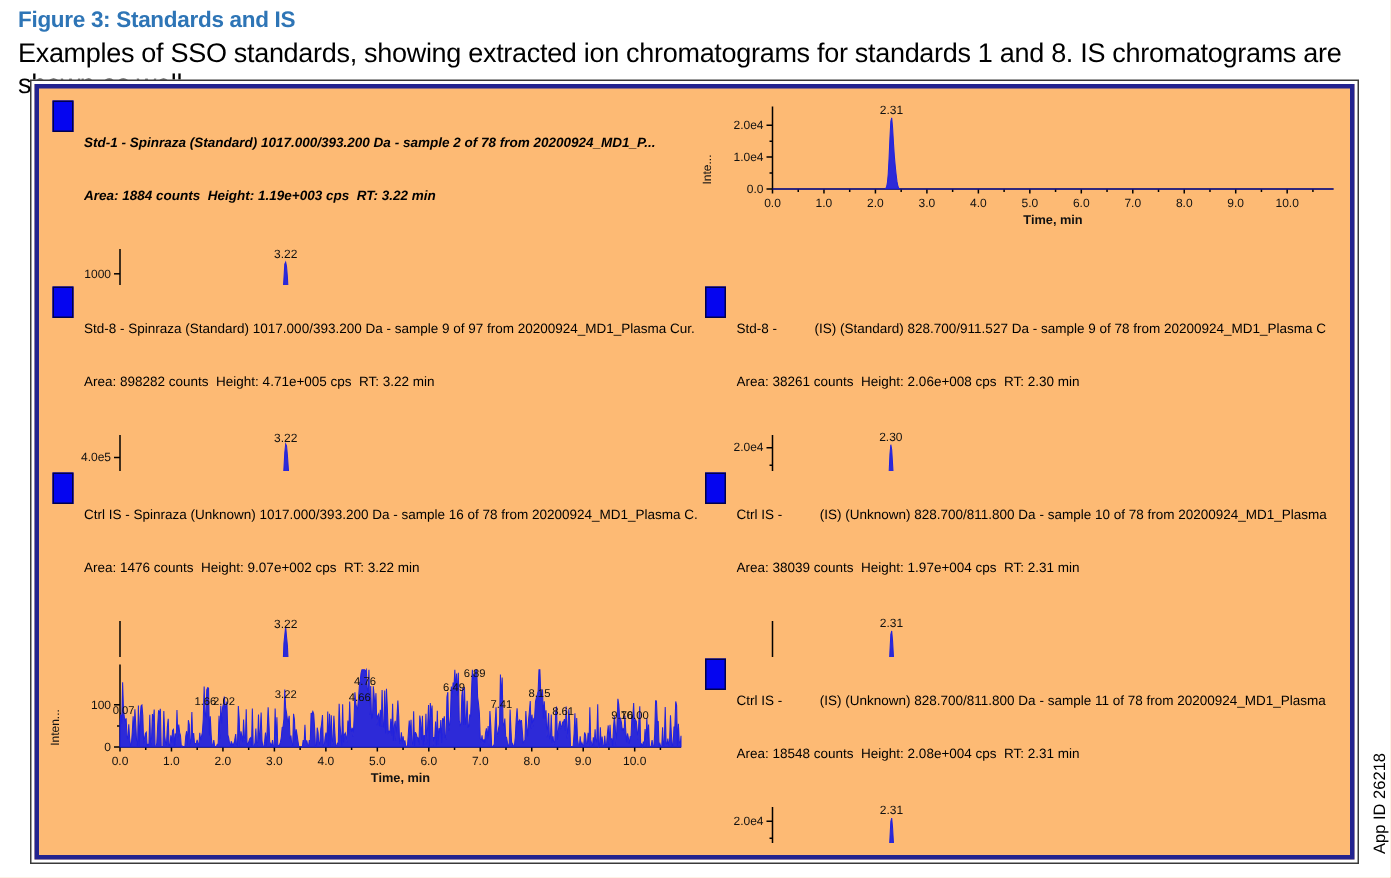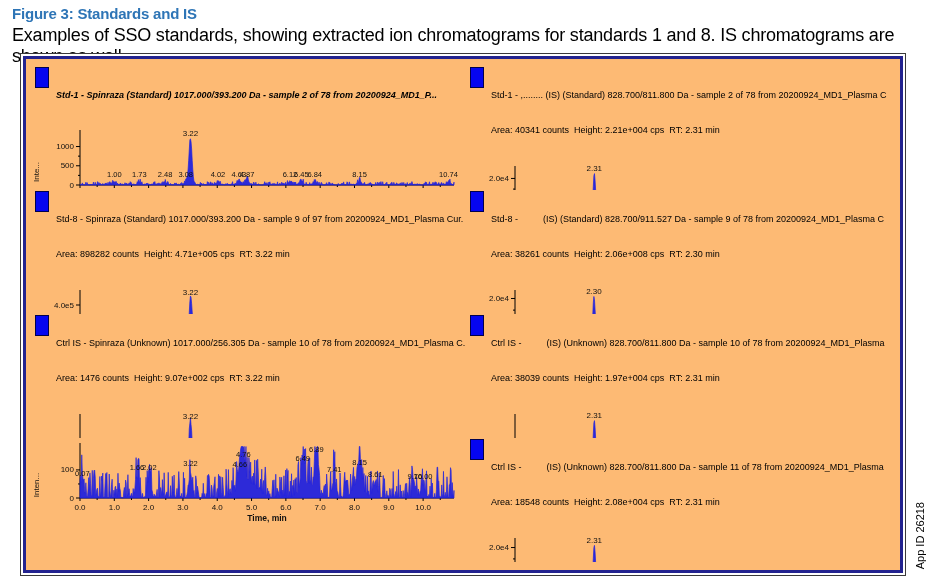--- a/index.html
+++ b/index.html
@@ -27,20 +27,21 @@
   <div class="fig-sub">Examples of SSO standards, showing extracted ion chromatograms for standards 1 and 8. IS chromatograms are shown as well.</div>
 
   <div class="outer-box">
     <div class="inner-box">
       <div class="grid">
   <div class="panel emph">
     <div class="p-head">
       <span class="p-icon" style="background: rgb(5, 5, 240);"></span>
       <div class="p-text">
         <div>Std-1 - Spinraza (Standard) 1017.000/393.200 Da - sample 2 of 78 from 20200924_MD1_P...</div>
+        <div>Area: 1884 counts  Height: 1.19e+003 cps  RT: 3.22 min</div>
       </div>
     </div>
     <svg class="p-chart" width="432" height="97" viewBox="0 0 432 97">
               <line x1="50" y1="5" x2="50" y2="60" stroke="#000" stroke-width="1"></line>
               <line x1="50" y1="60" x2="424" y2="60" stroke="#000" stroke-width="1"></line>
               <line x1="46" y1="60" x2="50" y2="60" stroke="#000"></line>
               <text x="44" y="62.5" text-anchor="end" font-size="8" fill="#111">0</text>
               <line x1="48" y1="50.38461538461539" x2="50" y2="50.38461538461539" stroke="#000"></line>
               <line x1="46" y1="40.76923076923077" x2="50" y2="40.76923076923077" stroke="#000"></line>
               <text x="44" y="43.26923076923077" text-anchor="end" font-size="8" fill="#111">500</text>
@@ -93,27 +94,20 @@
               <text x="217.09908256880735" y="51.65384615384615" text-anchor="middle" font-size="7.5" fill="#111">4.87</text>
               <text x="259.9889908256881" y="52.23076923076923" text-anchor="middle" font-size="7.5" fill="#111">6.12</text>
               <text x="271.3119266055046" y="51.84615384615385" text-anchor="middle" font-size="7.5" fill="#111">6.45</text>
               <text x="284.69357798165134" y="52.23076923076923" text-anchor="middle" font-size="7.5" fill="#111">6.84</text>
               <text x="329.64220183486236" y="52.03846153846154" text-anchor="middle" font-size="7.5" fill="#111">8.15</text>
               <text x="418.5100917431193" y="52.23076923076923" text-anchor="middle" font-size="7.5" fill="#111">10.74</text>
             </svg>
   </div>
 
   <div class="panel">
-    <div class="p-head">
-      <span class="p-icon" style="background: rgb(5, 5, 240);"></span>
-      <div class="p-text">
-        <div>Std-1 - ,........ (IS) (Standard) 828.700/811.800 Da - sample 2 of 78 from 20200924_MD1_Plasma C</div>
-        <div>Area: 40341 counts  Height: 2.21e+004 cps  RT: 2.31 min</div>
-      </div>
-    </div>
     <svg class="p-chart" width="432" height="97" viewBox="0 0 432 97">
               <line x1="50" y1="5" x2="50" y2="60" stroke="#000" stroke-width="1"></line>
               <line x1="50" y1="60" x2="424" y2="60" stroke="#000" stroke-width="1"></line>
               <line x1="46" y1="60" x2="50" y2="60" stroke="#000"></line>
               <text x="44" y="62.5" text-anchor="end" font-size="8" fill="#111">0.0</text>
               <line x1="48" y1="49.361702127659576" x2="50" y2="49.361702127659576" stroke="#000"></line>
               <line x1="46" y1="38.72340425531915" x2="50" y2="38.72340425531915" stroke="#000"></line>
               <text x="44" y="41.22340425531915" text-anchor="end" font-size="8" fill="#111">1.0e4</text>
               <line x1="48" y1="28.085106382978722" x2="50" y2="28.085106382978722" stroke="#000"></line>
               <line x1="46" y1="17.4468085106383" x2="50" y2="17.4468085106383" stroke="#000"></line>
@@ -273,21 +267,21 @@
               <text x="237" y="83" text-anchor="middle" font-size="8.5" fill="#111" font-weight="bold">Time, min</text>
               <path d="M 50 60 L 50.00 60.00 L 50.58 60.00 L 51.17 60.00 L 51.75 60.00 L 52.34 60.00 L 52.92 60.00 L 53.51 60.00 L 54.09 60.00 L 54.67 60.00 L 55.26 60.00 L 55.84 60.00 L 56.43 60.00 L 57.01 60.00 L 57.60 60.00 L 58.18 60.00 L 58.77 60.00 L 59.35 60.00 L 59.93 60.00 L 60.52 60.00 L 61.10 60.00 L 61.69 60.00 L 62.27 60.00 L 62.86 60.00 L 63.44 60.00 L 64.03 60.00 L 64.61 60.00 L 65.19 60.00 L 65.78 60.00 L 66.36 60.00 L 66.95 60.00 L 67.53 60.00 L 68.12 60.00 L 68.70 60.00 L 69.28 60.00 L 69.87 60.00 L 70.45 60.00 L 71.04 60.00 L 71.62 60.00 L 72.21 60.00 L 72.79 60.00 L 73.38 60.00 L 73.96 60.00 L 74.54 60.00 L 75.13 60.00 L 75.71 60.00 L 76.30 60.00 L 76.88 60.00 L 77.47 60.00 L 78.05 60.00 L 78.63 60.00 L 79.22 60.00 L 79.80 60.00 L 80.39 60.00 L 80.97 60.00 L 81.56 60.00 L 82.14 60.00 L 82.72 60.00 L 83.31 60.00 L 83.89 60.00 L 84.48 60.00 L 85.06 60.00 L 85.65 60.00 L 86.23 60.00 L 86.82 60.00 L 87.40 60.00 L 87.98 60.00 L 88.57 60.00 L 89.15 60.00 L 89.74 60.00 L 90.32 60.00 L 90.91 60.00 L 91.49 60.00 L 92.08 60.00 L 92.66 60.00 L 93.24 60.00 L 93.83 60.00 L 94.41 60.00 L 95.00 60.00 L 95.58 60.00 L 96.17 60.00 L 96.75 60.00 L 97.33 60.00 L 97.92 60.00 L 98.50 60.00 L 99.09 60.00 L 99.67 60.00 L 100.26 60.00 L 100.84 60.00 L 101.43 60.00 L 102.01 60.00 L 102.59 60.00 L 103.18 60.00 L 103.76 60.00 L 104.35 60.00 L 104.93 60.00 L 105.52 60.00 L 106.10 60.00 L 106.68 60.00 L 107.27 60.00 L 107.85 60.00 L 108.44 60.00 L 109.02 60.00 L 109.61 60.00 L 110.19 60.00 L 110.78 60.00 L 111.36 60.00 L 111.94 60.00 L 112.53 60.00 L 113.11 60.00 L 113.70 60.00 L 114.28 60.00 L 114.87 60.00 L 115.45 60.00 L 116.03 60.00 L 116.62 60.00 L 117.20 60.00 L 117.79 60.00 L 118.37 60.00 L 118.96 60.00 L 119.54 60.00 L 120.13 60.00 L 120.71 60.00 L 121.29 60.00 L 121.88 60.00 L 122.46 60.00 L 123.05 60.00 L 123.63 60.00 L 124.22 59.98 L 124.80 59.87 L 125.38 59.37 L 125.97 57.65 L 126.55 53.10 L 127.14 44.02 L 127.72 30.79 L 128.31 17.77 L 128.89 11.46 L 129.47 14.89 L 130.06 24.57 L 130.64 34.51 L 131.23 42.05 L 131.81 48.05 L 132.40 53.23 L 132.98 57.00 L 133.57 59.01 L 134.15 59.76 L 134.73 59.96 L 135.32 59.99 L 135.90 60.00 L 136.49 60.00 L 137.07 60.00 L 137.66 60.00 L 138.24 60.00 L 138.82 60.00 L 139.41 60.00 L 139.99 60.00 L 140.58 60.00 L 141.16 60.00 L 141.75 60.00 L 142.33 60.00 L 142.92 60.00 L 143.50 60.00 L 144.08 60.00 L 144.67 60.00 L 145.25 60.00 L 145.84 60.00 L 146.42 60.00 L 147.01 60.00 L 147.59 60.00 L 148.18 60.00 L 148.76 60.00 L 149.34 60.00 L 149.93 60.00 L 150.51 60.00 L 151.10 60.00 L 151.68 60.00 L 152.27 60.00 L 152.85 60.00 L 153.43 60.00 L 154.02 60.00 L 154.60 60.00 L 155.19 60.00 L 155.77 60.00 L 156.36 60.00 L 156.94 60.00 L 157.52 60.00 L 158.11 60.00 L 158.69 60.00 L 159.28 60.00 L 159.86 60.00 L 160.45 60.00 L 161.03 60.00 L 161.62 60.00 L 162.20 60.00 L 162.78 60.00 L 163.37 60.00 L 163.95 60.00 L 164.54 60.00 L 165.12 60.00 L 165.71 60.00 L 166.29 60.00 L 166.88 60.00 L 167.46 60.00 L 168.04 60.00 L 168.63 60.00 L 169.21 60.00 L 169.80 60.00 L 170.38 60.00 L 170.97 60.00 L 171.55 60.00 L 172.13 60.00 L 172.72 60.00 L 173.30 60.00 L 173.89 60.00 L 174.47 60.00 L 175.06 60.00 L 175.64 60.00 L 176.22 60.00 L 176.81 60.00 L 177.39 60.00 L 177.98 60.00 L 178.56 60.00 L 179.15 60.00 L 179.73 60.00 L 180.32 60.00 L 180.90 60.00 L 181.48 60.00 L 182.07 60.00 L 182.65 60.00 L 183.24 60.00 L 183.82 60.00 L 184.41 60.00 L 184.99 60.00 L 185.58 60.00 L 186.16 60.00 L 186.74 60.00 L 187.33 60.00 L 187.91 60.00 L 188.50 60.00 L 189.08 60.00 L 189.67 60.00 L 190.25 60.00 L 190.83 60.00 L 191.42 60.00 L 192.00 60.00 L 192.59 60.00 L 193.17 60.00 L 193.76 60.00 L 194.34 60.00 L 194.93 60.00 L 195.51 60.00 L 196.09 60.00 L 196.68 60.00 L 197.26 60.00 L 197.85 60.00 L 198.43 60.00 L 199.02 60.00 L 199.60 60.00 L 200.18 60.00 L 200.77 60.00 L 201.35 60.00 L 201.94 60.00 L 202.52 60.00 L 203.11 60.00 L 203.69 60.00 L 204.28 60.00 L 204.86 60.00 L 205.44 60.00 L 206.03 60.00 L 206.61 60.00 L 207.20 60.00 L 207.78 60.00 L 208.37 60.00 L 208.95 60.00 L 209.53 60.00 L 210.12 60.00 L 210.70 60.00 L 211.29 60.00 L 211.87 60.00 L 212.46 60.00 L 213.04 60.00 L 213.62 60.00 L 214.21 60.00 L 214.79 60.00 L 215.38 60.00 L 215.96 60.00 L 216.55 60.00 L 217.13 60.00 L 217.72 60.00 L 218.30 60.00 L 218.88 60.00 L 219.47 60.00 L 220.05 60.00 L 220.64 60.00 L 221.22 60.00 L 221.81 60.00 L 222.39 60.00 L 222.97 60.00 L 223.56 60.00 L 224.14 60.00 L 224.73 60.00 L 225.31 60.00 L 225.90 60.00 L 226.48 60.00 L 227.07 60.00 L 227.65 60.00 L 228.23 60.00 L 228.82 60.00 L 229.40 60.00 L 229.99 60.00 L 230.57 60.00 L 231.16 60.00 L 231.74 60.00 L 232.33 60.00 L 232.91 60.00 L 233.49 60.00 L 234.08 60.00 L 234.66 60.00 L 235.25 60.00 L 235.83 60.00 L 236.42 60.00 L 237.00 60.00 L 237.58 60.00 L 238.17 60.00 L 238.75 60.00 L 239.34 60.00 L 239.92 60.00 L 240.51 60.00 L 241.09 60.00 L 241.68 60.00 L 242.26 60.00 L 242.84 60.00 L 243.43 60.00 L 244.01 60.00 L 244.60 60.00 L 245.18 60.00 L 245.77 60.00 L 246.35 60.00 L 246.93 60.00 L 247.52 60.00 L 248.10 60.00 L 248.69 60.00 L 249.27 60.00 L 249.86 60.00 L 250.44 60.00 L 251.03 60.00 L 251.61 60.00 L 252.19 60.00 L 252.78 60.00 L 253.36 60.00 L 253.95 60.00 L 254.53 60.00 L 255.12 60.00 L 255.70 60.00 L 256.28 60.00 L 256.87 60.00 L 257.45 60.00 L 258.04 60.00 L 258.62 60.00 L 259.21 60.00 L 259.79 60.00 L 260.38 60.00 L 260.96 60.00 L 261.54 60.00 L 262.13 60.00 L 262.71 60.00 L 263.30 60.00 L 263.88 60.00 L 264.47 60.00 L 265.05 60.00 L 265.63 60.00 L 266.22 60.00 L 266.80 60.00 L 267.39 60.00 L 267.97 60.00 L 268.56 60.00 L 269.14 60.00 L 269.73 60.00 L 270.31 60.00 L 270.89 60.00 L 271.48 60.00 L 272.06 60.00 L 272.65 60.00 L 273.23 60.00 L 273.82 60.00 L 274.40 60.00 L 274.98 60.00 L 275.57 60.00 L 276.15 60.00 L 276.74 60.00 L 277.32 60.00 L 277.91 60.00 L 278.49 60.00 L 279.08 60.00 L 279.66 60.00 L 280.24 60.00 L 280.83 60.00 L 281.41 60.00 L 282.00 60.00 L 282.58 60.00 L 283.17 60.00 L 283.75 60.00 L 284.33 60.00 L 284.92 60.00 L 285.50 60.00 L 286.09 60.00 L 286.67 60.00 L 287.26 60.00 L 287.84 60.00 L 288.42 60.00 L 289.01 60.00 L 289.59 60.00 L 290.18 60.00 L 290.76 60.00 L 291.35 60.00 L 291.93 60.00 L 292.52 60.00 L 293.10 60.00 L 293.68 60.00 L 294.27 60.00 L 294.85 60.00 L 295.44 60.00 L 296.02 60.00 L 296.61 60.00 L 297.19 60.00 L 297.77 60.00 L 298.36 60.00 L 298.94 60.00 L 299.53 60.00 L 300.11 60.00 L 300.70 60.00 L 301.28 60.00 L 301.87 60.00 L 302.45 60.00 L 303.03 60.00 L 303.62 60.00 L 304.20 60.00 L 304.79 60.00 L 305.37 60.00 L 305.96 60.00 L 306.54 60.00 L 307.13 60.00 L 307.71 60.00 L 308.29 60.00 L 308.88 60.00 L 309.46 60.00 L 310.05 60.00 L 310.63 60.00 L 311.22 60.00 L 311.80 60.00 L 312.38 60.00 L 312.97 60.00 L 313.55 60.00 L 314.14 60.00 L 314.72 60.00 L 315.31 60.00 L 315.89 60.00 L 316.48 60.00 L 317.06 60.00 L 317.64 60.00 L 318.23 60.00 L 318.81 60.00 L 319.40 60.00 L 319.98 60.00 L 320.57 60.00 L 321.15 60.00 L 321.73 60.00 L 322.32 60.00 L 322.90 60.00 L 323.49 60.00 L 324.07 60.00 L 324.66 60.00 L 325.24 60.00 L 325.82 60.00 L 326.41 60.00 L 326.99 60.00 L 327.58 60.00 L 328.16 60.00 L 328.75 60.00 L 329.33 60.00 L 329.92 60.00 L 330.50 60.00 L 331.08 60.00 L 331.67 60.00 L 332.25 60.00 L 332.84 60.00 L 333.42 60.00 L 334.01 60.00 L 334.59 60.00 L 335.18 60.00 L 335.76 60.00 L 336.34 60.00 L 336.93 60.00 L 337.51 60.00 L 338.10 60.00 L 338.68 60.00 L 339.27 60.00 L 339.85 60.00 L 340.43 60.00 L 341.02 60.00 L 341.60 60.00 L 342.19 60.00 L 342.77 60.00 L 343.36 60.00 L 343.94 60.00 L 344.52 60.00 L 345.11 60.00 L 345.69 60.00 L 346.28 60.00 L 346.86 60.00 L 347.45 60.00 L 348.03 60.00 L 348.62 60.00 L 349.20 60.00 L 349.78 60.00 L 350.37 60.00 L 350.95 60.00 L 351.54 60.00 L 352.12 60.00 L 352.71 60.00 L 353.29 60.00 L 353.87 60.00 L 354.46 60.00 L 355.04 60.00 L 355.63 60.00 L 356.21 60.00 L 356.80 60.00 L 357.38 60.00 L 357.97 60.00 L 358.55 60.00 L 359.13 60.00 L 359.72 60.00 L 360.30 60.00 L 360.89 60.00 L 361.47 60.00 L 362.06 60.00 L 362.64 60.00 L 363.23 60.00 L 363.81 60.00 L 364.39 60.00 L 364.98 60.00 L 365.56 60.00 L 366.15 60.00 L 366.73 60.00 L 367.32 60.00 L 367.90 60.00 L 368.48 60.00 L 369.07 60.00 L 369.65 60.00 L 370.24 60.00 L 370.82 60.00 L 371.41 60.00 L 371.99 60.00 L 372.57 60.00 L 373.16 60.00 L 373.74 60.00 L 374.33 60.00 L 374.91 60.00 L 375.50 60.00 L 376.08 60.00 L 376.67 60.00 L 377.25 60.00 L 377.83 60.00 L 378.42 60.00 L 379.00 60.00 L 379.59 60.00 L 380.17 60.00 L 380.76 60.00 L 381.34 60.00 L 381.93 60.00 L 382.51 60.00 L 383.09 60.00 L 383.68 60.00 L 384.26 60.00 L 384.85 60.00 L 385.43 60.00 L 386.02 60.00 L 386.60 60.00 L 387.18 60.00 L 387.77 60.00 L 388.35 60.00 L 388.94 60.00 L 389.52 60.00 L 390.11 60.00 L 390.69 60.00 L 391.28 60.00 L 391.86 60.00 L 392.44 60.00 L 393.03 60.00 L 393.61 60.00 L 394.20 60.00 L 394.78 60.00 L 395.37 60.00 L 395.95 60.00 L 396.53 60.00 L 397.12 60.00 L 397.70 60.00 L 398.29 60.00 L 398.87 60.00 L 399.46 60.00 L 400.04 60.00 L 400.63 60.00 L 401.21 60.00 L 401.79 60.00 L 402.38 60.00 L 402.96 60.00 L 403.55 60.00 L 404.13 60.00 L 404.72 60.00 L 405.30 60.00 L 405.88 60.00 L 406.47 60.00 L 407.05 60.00 L 407.64 60.00 L 408.22 60.00 L 408.81 60.00 L 409.39 60.00 L 409.98 60.00 L 410.56 60.00 L 411.14 60.00 L 411.73 60.00 L 412.31 60.00 L 412.90 60.00 L 413.48 60.00 L 414.07 60.00 L 414.65 60.00 L 415.23 60.00 L 415.82 60.00 L 416.40 60.00 L 416.99 60.00 L 417.57 60.00 L 418.16 60.00 L 418.74 60.00 L 419.32 60.00 L 419.91 60.00 L 420.49 60.00 L 421.08 60.00 L 421.66 60.00 L 422.25 60.00 L 422.83 60.00 L 423.42 60.00 L 424.00 60.00 L 424 60 Z" fill="#2222dd" stroke="#2222dd" stroke-width="0.7" fill-opacity="0.95"></path>
               <text x="128.91743119266056" y="9.093023255813954" text-anchor="middle" font-size="8" fill="#111">2.30</text>
             </svg>
   </div>
 
   <div class="panel">
     <div class="p-head">
       <span class="p-icon" style="background: rgb(5, 5, 240);"></span>
       <div class="p-text">
-        <div>Ctrl IS - Spinraza (Unknown) 1017.000/256.305 Da - sample 10 of 78 from 20200924_MD1_Plasma C.</div>
+        <div>Ctrl IS - Spinraza (Unknown) 1017.000/393.200 Da - sample 16 of 78 from 20200924_MD1_Plasma C.</div>
         <div>Area: 1476 counts  Height: 9.07e+002 cps  RT: 3.22 min</div>
       </div>
     </div>
     <svg class="p-chart" width="432" height="97" viewBox="0 0 432 97">
               <line x1="50" y1="5" x2="50" y2="60" stroke="#000" stroke-width="1"></line>
               <line x1="50" y1="60" x2="424" y2="60" stroke="#000" stroke-width="1"></line>
               <line x1="46" y1="60" x2="50" y2="60" stroke="#000"></line>
               <text x="44" y="62.5" text-anchor="end" font-size="8" fill="#111">0</text>
               <line x1="48" y1="46.979166666666664" x2="50" y2="46.979166666666664" stroke="#000"></line>
               <line x1="46" y1="33.95833333333333" x2="50" y2="33.95833333333333" stroke="#000"></line>

